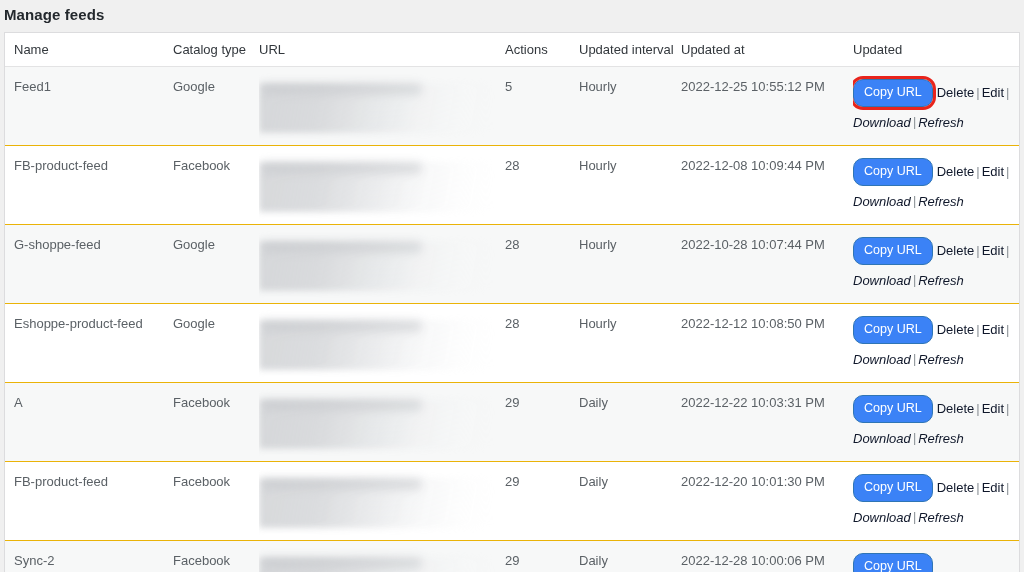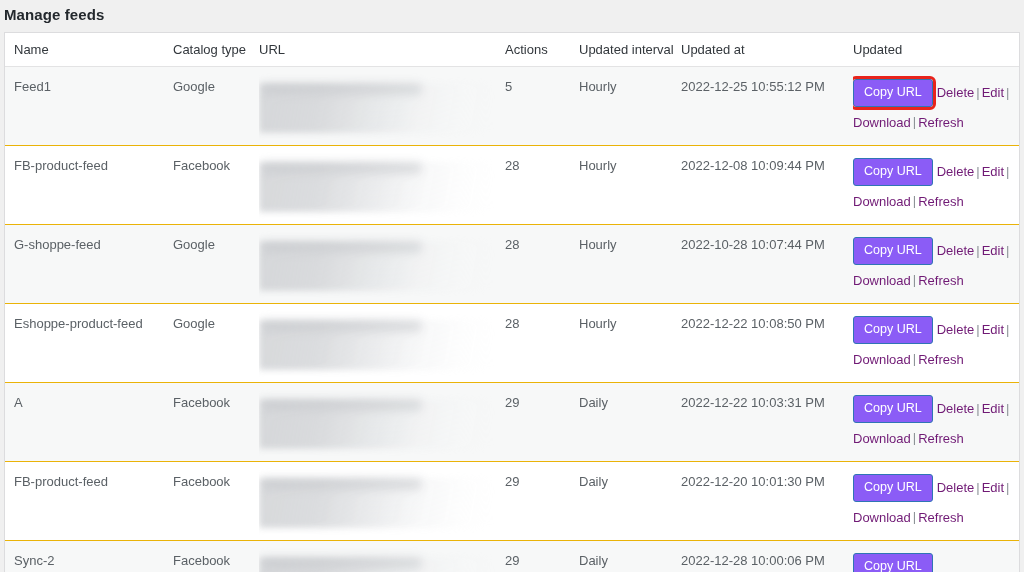--- a/index.html
+++ b/index.html
@@ -117,56 +117,57 @@
     border-radius: 2px;
     filter: blur(3px);
   }
 
   
   .actions-cell { padding-right: 6px; }
   .actions-inner { line-height: 1.05; }
 
   .copy-url-btn {
     display: inline-block;
-    background: #8b5cf6;
+    background: #3b82f6;
     color: #ffffff;
     font-size: 12.5px;
     font-family: "Liberation Sans", sans-serif;
     border: 1px solid #2f75b5;
-    border-radius: 3px;
+    border-radius: 10px;
     padding: 6px 10px 7px;
     margin: 0 4px 0 0;
     cursor: pointer;
     vertical-align: middle;
     line-height: 1;
     text-align: center;
     box-sizing: border-box;
   }
   .copy-url-btn.highlighted {
     outline: 3px solid #e8241c;
     outline-offset: 0px;
   }
 
   .act-link {
-    color: #701a75;
+    color: #0f172a;
     text-decoration: none;
     font-size: 13px;
     cursor: pointer;
     vertical-align: middle;
   }
   .act-sep {
     color: #8b9196;
     font-size: 13px;
     padding: 0 2px;
     vertical-align: middle;
   }
   .act-row2 {
     display: block;
     margin-top: 8px;
     white-space: nowrap;
+    font-style: italic;
   }
   .act-top {
     display: inline-block;
     vertical-align: middle;
     white-space: nowrap;
   }
 </style>
 </head>
 <body>
 
@@ -237,21 +238,21 @@
           </td>
         </tr>
         <tr>
           <td>Eshoppe-product-feed</td>
           <td>Google</td>
           <td class="url-cell">
             <div class="url-blur"></div>
           </td>
           <td>28</td>
           <td>Hourly</td>
-          <td>2022-12-22 10:08:50 PM</td>
+          <td>2022-12-12 10:08:50 PM</td>
           <td class="actions-cell">
             <div class="actions-inner"><span class="act-top"><button class="copy-url-btn">Copy URL</button><a class="act-link">Delete</a><span class="act-sep">|</span><a class="act-link">Edit</a><span class="act-sep">|</span></span><span class="act-row2"><a class="act-link">Download</a><span class="act-sep">|</span><a class="act-link">Refresh</a></span></div>
           </td>
         </tr>
         <tr>
           <td>A</td>
           <td>Facebook</td>
           <td class="url-cell">
             <div class="url-blur"></div>
           </td>

